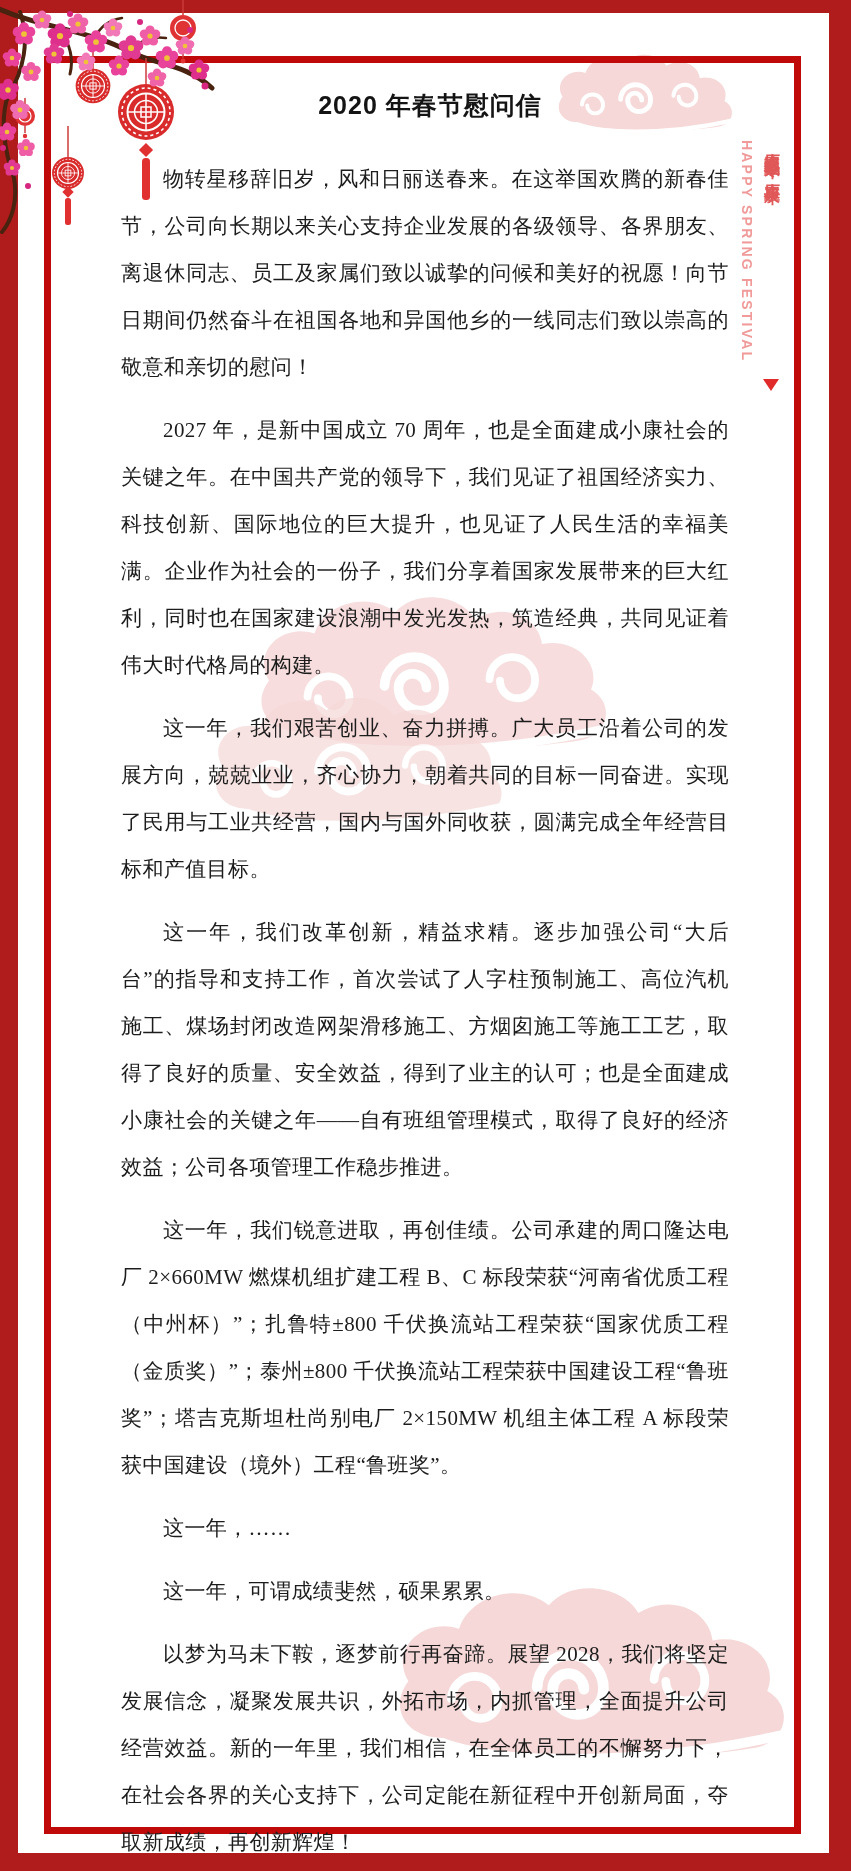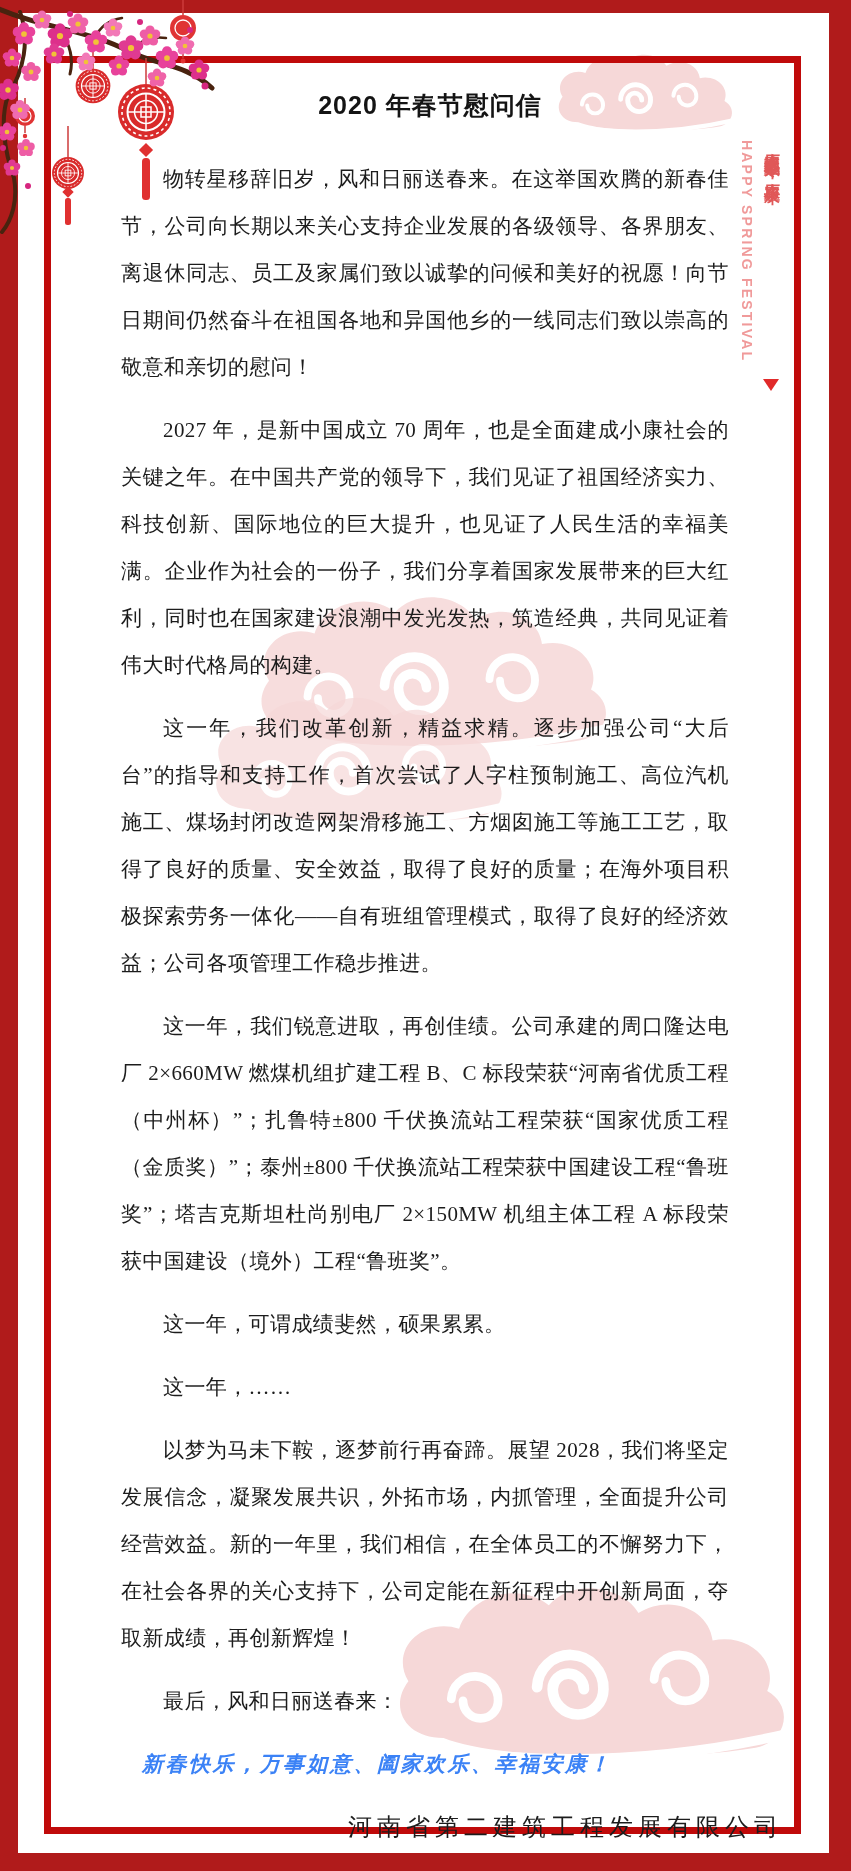--- a/index.html
+++ b/index.html
@@ -94,24 +94,25 @@
     <span class="en">HAPPY SPRING FESTIVAL</span>
     <span class="cn">农历贰零贰零年·农历庚子年</span>
   </div>
   <div class="down-arrow"></div>
 
   <div class="content">
     <h1 class="title">2020 年春节慰问信</h1>
     <div class="body">
       <p>物转星移辞旧岁，风和日丽送春来。在这举国欢腾的新春佳节，公司向长期以来关心支持企业发展的各级领导、各界朋友、离退休同志、员工及家属们致以诚挚的问候和美好的祝愿！向节日期间仍然奋斗在祖国各地和异国他乡的一线同志们致以崇高的敬意和亲切的慰问！</p>
       <p>2027 年，是新中国成立 70 周年，也是全面建成小康社会的关键之年。在中国共产党的领导下，我们见证了祖国经济实力、科技创新、国际地位的巨大提升，也见证了人民生活的幸福美满。企业作为社会的一份子，我们分享着国家发展带来的巨大红利，同时也在国家建设浪潮中发光发热，筑造经典，共同见证着伟大时代格局的构建。</p>
-      <p>这一年，我们改革创新，精益求精。逐步加强公司“大后台”的指导和支持工作，首次尝试了人字柱预制施工、高位汽机施工、煤场封闭改造网架滑移施工、方烟囱施工等施工工艺，取得了良好的质量、安全效益，取得了良好的质量；在海外项目积极探索劳务一体化——自有班组管理模式，取得了良好的经济效益；公司各项管理工作稳步推进。</p>
+      <p>这一年，我们艰苦创业、奋力拼搏。广大员工沿着公司的发展方向，兢兢业业，齐心协力，朝着共同的目标一同奋进。实现了民用与工业共经营，国内与国外同收获，圆满完成全年经营目标和产值目标。</p>
+      <p>这一年，我们改革创新，精益求精。逐步加强公司“大后台”的指导和支持工作，首次尝试了人字柱预制施工、高位汽机施工、煤场封闭改造网架滑移施工、方烟囱施工等施工工艺，取得了良好的质量、安全效益，得到了业主的认可；也是全面建成小康社会的关键之年——自有班组管理模式，取得了良好的经济效益；公司各项管理工作稳步推进。</p>
       <p>这一年，我们锐意进取，再创佳绩。公司承建的周口隆达电厂 2×660MW 燃煤机组扩建工程 B、C 标段荣获“河南省优质工程（中州杯）”；扎鲁特±800 千伏换流站工程荣获“国家优质工程（金质奖）”；泰州±800 千伏换流站工程荣获中国建设工程“鲁班奖”；塔吉克斯坦杜尚别电厂 2×150MW 机组主体工程 A 标段荣获中国建设（境外）工程“鲁班奖”。</p>
+      <p>这一年，……</p>
       <p>这一年，可谓成绩斐然，硕果累累。</p>
-      <p>这一年，……</p>
       <p>以梦为马未下鞍，逐梦前行再奋蹄。展望 2028，我们将坚定发展信念，凝聚发展共识，外拓市场，内抓管理，全面提升公司经营效益。新的一年里，我们相信，在全体员工的不懈努力下，在社会各界的关心支持下，公司定能在新征程中开创新局面，夺取新成绩，再创新辉煌！</p>
       <p>最后，风和日丽送春来：</p>
       <p class="wish">新春快乐，万事如意、阖家欢乐、幸福安康！</p>
       <div class="signature">河南省第二建筑工程发展有限公司</div>
     </div>
   </div>
 
   <svg class="blossoms" width="280" height="260" viewBox="0 0 280 260">
     <defs>
       <g id="fl">

